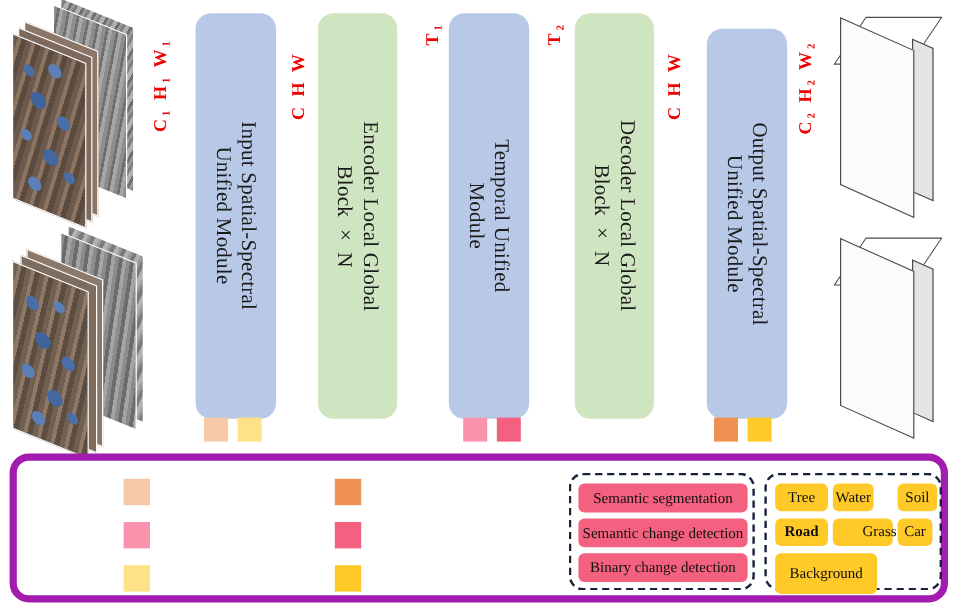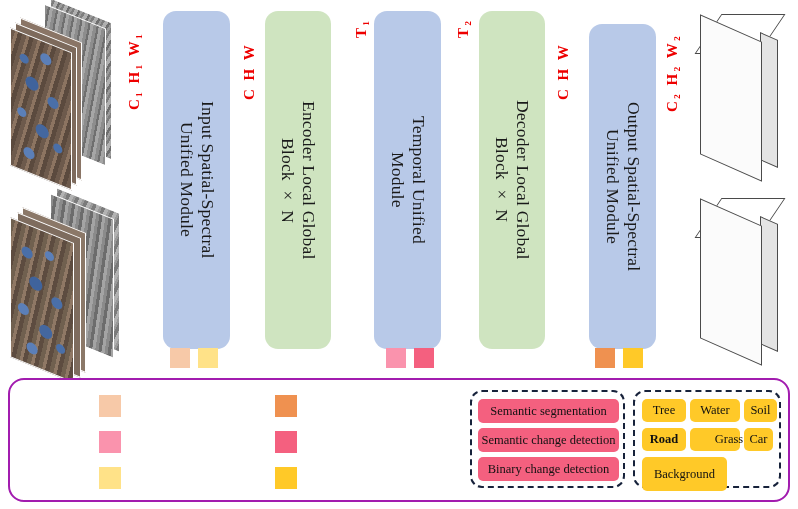--- a/index.html
+++ b/index.html
@@ -28,21 +28,21 @@
   
   .dim{position:absolute;color:#ee0000;font-weight:bold;font-size:15px;
        writing-mode:vertical-rl;text-orientation:mixed;letter-spacing:2.5px;
        transform:rotate(180deg);}
 
   
   .mk{position:absolute;width:20px;height:20px;}
 
   
   .panel{position:absolute;left:8px;top:378px;width:782px;height:124px;
-         border:2px solid #a21caf;border-radius:16px;box-sizing:border-box;background:#fff;}
+         border:6px solid #a21caf;border-radius:16px;box-sizing:border-box;background:#fff;}
   .sw{position:absolute;width:22px;height:22px;}
 
   .dashbox{position:absolute;border:2px dashed #17223b;border-radius:12px;box-sizing:border-box;}
 
   .tag{position:absolute;border-radius:5px;display:flex;align-items:center;
        justify-content:center;font-size:12.5px;color:#111;box-sizing:border-box;}
   .tag-pink{background:#f4607f;}
   .tag-yellow{background:#ffc928;}
 </style>
 </head>
@@ -171,21 +171,21 @@
   <div class="sw" style="left:265px;top:87px;background:#ffc928;"></div>
 
   <div class="dashbox" style="left:460px;top:10px;width:155px;height:98px;">
     <div class="tag tag-pink" style="left:6px;top:7px;width:141px;height:24px;">Semantic segmentation</div>
     <div class="tag tag-pink" style="left:6px;top:36px;width:141px;height:24px;">Semantic change detection</div>
     <div class="tag tag-pink" style="left:6px;top:65px;width:141px;height:24px;">Binary change detection</div>
   </div>
 
   <div class="dashbox" style="left:623px;top:10px;width:148px;height:98px;">
     <div class="tag tag-yellow" style="left:7px;top:7px;width:44px;height:23px;text-align:center;">Tree</div>
-    <div class="tag tag-yellow" style="left:55px;top:7px;width:50px;height:23px;">Water</div>
+    <div class="tag tag-yellow" style="left:55px;top:7px;width:34px;height:23px;">Water</div>
     <div class="tag tag-yellow" style="left:109px;top:7px;width:33px;height:23px;">Soil</div>
 
     <div class="tag tag-yellow" style="left:7px;top:36px;width:44px;height:23px;font-weight:bold;">Road</div>
     <div class="tag tag-yellow" style="left:55px;top:36px;width:50px;height:23px;padding-left:28px;">Grass</div>
     <div class="tag tag-yellow" style="left:109px;top:36px;width:29px;height:23px;">Car</div>
 
     <div class="tag tag-yellow" style="left:7px;top:65px;width:85px;height:34px;">Background</div>
   </div>
 </div>
 

